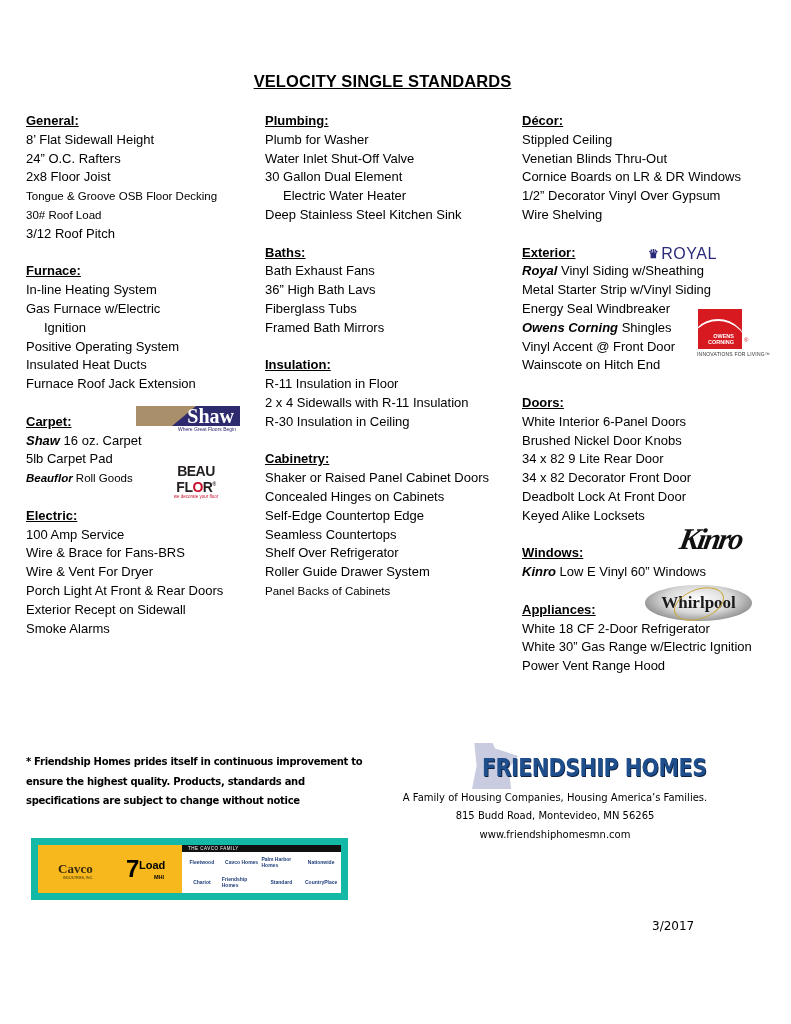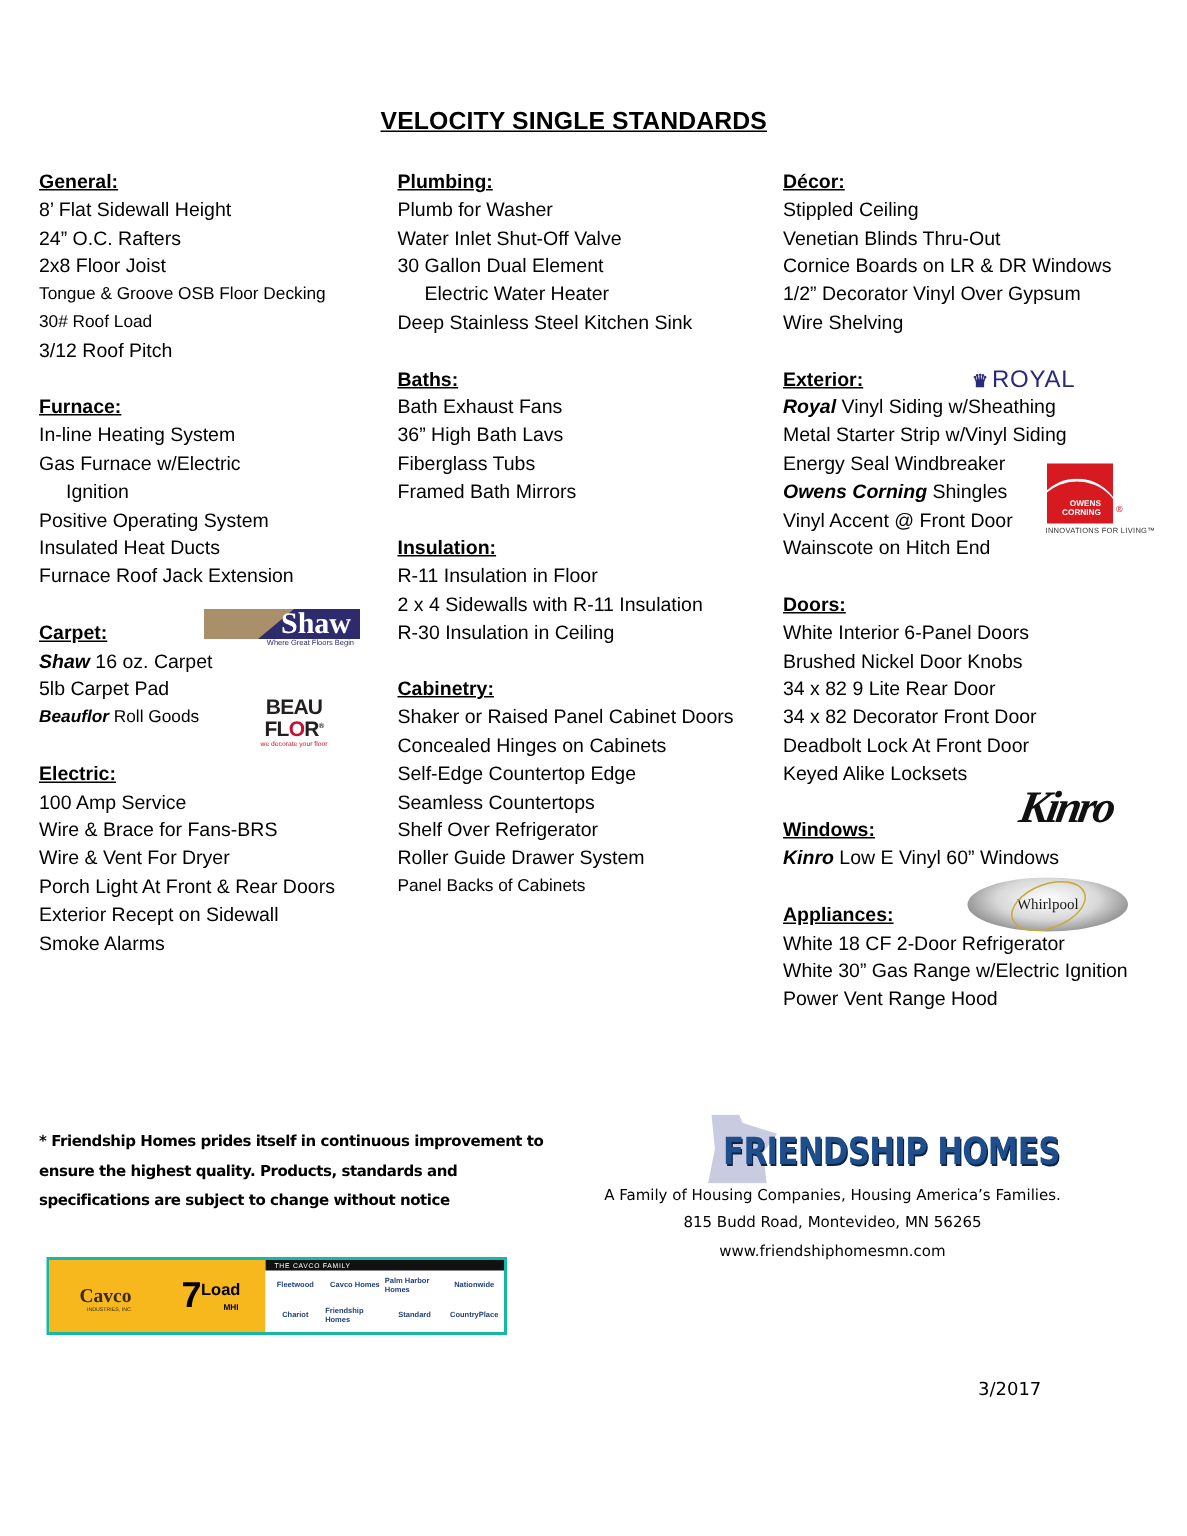--- a/index.html
+++ b/index.html
@@ -41,37 +41,37 @@
   .oc .t1 { position:absolute; left:10px; top:24px; color:#fff; font-size:5.5px; font-weight:bold; line-height:6px; text-align:right; }
   .oc .reg { position:absolute; left:47px; top:28px; color:#d71920; font-size:6px; }
   .oc .tag { font-size:5px; color:#333; white-space:nowrap; margin-top:2px; letter-spacing:0.2px; }
   
   .kinro { left:680px; top:522px; font-family:"Liberation Serif", serif; font-style:italic; font-weight:bold;
            font-size:30px; color:#111; transform:skewX(-10deg); letter-spacing:-2px; }
   
   .whirl { left:645px; top:585px; width:107px; height:36px; border-radius:50%;
            background:radial-gradient(ellipse at 50% 40%, #ffffff 0%, #d8d8d8 45%, #7a7a7a 85%, #333 100%);
            display:flex; align-items:center; justify-content:center; }
-  .whirl span { font-family:"Liberation Serif", serif; font-weight:normal; font-size:10px; color:#1a1a1a; }
+  .whirl span { font-family:"Liberation Serif", serif; font-weight:bold; font-size:17px; color:#1a1a1a; }
   .whirl .ring { position:absolute; left:28px; top:4px; width:50px; height:28px; border:1px solid #c9a83a; border-radius:50%; transform:rotate(-20deg); }
   
   .disclaimer { position:absolute; left:26px; top:752px; font-size:10px; font-weight:bold; line-height:19.5px; font-family:"DejaVu Sans", sans-serif; letter-spacing:-0.3px; }
   .disclaimer div { white-space:nowrap; }
   
   .fh-logo { left:472px; top:743px; width:190px; height:46px; }
   .fh-state { position:absolute; left:0; top:0; width:46px; height:46px; background:#c9cce0;
               clip-path:polygon(5% 0,45% 0,50% 12%,100% 28%,80% 55%,85% 100%,0 100%,10% 50%); }
   .fh-word { position:absolute; left:10px; top:10px; font-weight:bold; color:#1f4e8c; font-size:25px; letter-spacing:-0.5px;
              font-family:"DejaVu Sans", sans-serif; transform:scaleX(0.82); transform-origin:left; white-space:nowrap; text-shadow:1px 1px 0 #0b2244; }
   .fh-text { position:absolute; left:400px; width:310px; text-align:center; font-size:10px; font-family:"DejaVu Sans", sans-serif; line-height:20px; }
   .fh-text.tag { top:788px; }
   .fh-text.addr { top:806px; }
   .fh-text.web { top:825px; }
   
-  .cavco { left:31px; top:838px; width:303px; height:48px; border:2px solid #14b8a6; display:flex; }
+  .cavco { left:31px; top:838px; width:303px; height:48px; border:7px solid #14b8a6; display:flex; }
   .cavco .yellow { width:144px; background:#f6b81c; position:relative; }
   .cavco .yellow .name { position:absolute; left:20px; top:16px; font-family:"Liberation Serif", serif; font-weight:bold; font-size:13px; color:#3a2a10; }
   .cavco .yellow .sub { position:absolute; left:25px; top:31px; font-size:3.5px; color:#3a2a10; }
   .cavco .yellow .seven { position:absolute; left:88px; top:12px; font-weight:bold; font-size:24px; color:#000; line-height:24px; }
   .cavco .yellow .years { position:absolute; left:101px; top:14px; font-weight:bold; font-size:11px; color:#000; }
   .cavco .yellow .mhi { position:absolute; left:116px; top:29px; font-weight:bold; font-size:5.5px; color:#000; }
   .cavco .family { flex:1; background:#fff; position:relative; }
   .cavco .family .bar { background:#111; color:#fff; font-size:4.5px; height:7px; line-height:7px; padding-left:6px; letter-spacing:0.5px; }
   .cavco .family .grid { display:grid; grid-template-columns:repeat(4,1fr); grid-template-rows:20px 20px; font-size:5px; align-items:center; justify-items:center; }
   .cavco .family .grid span { color:#1f3f7a; font-weight:bold; }

